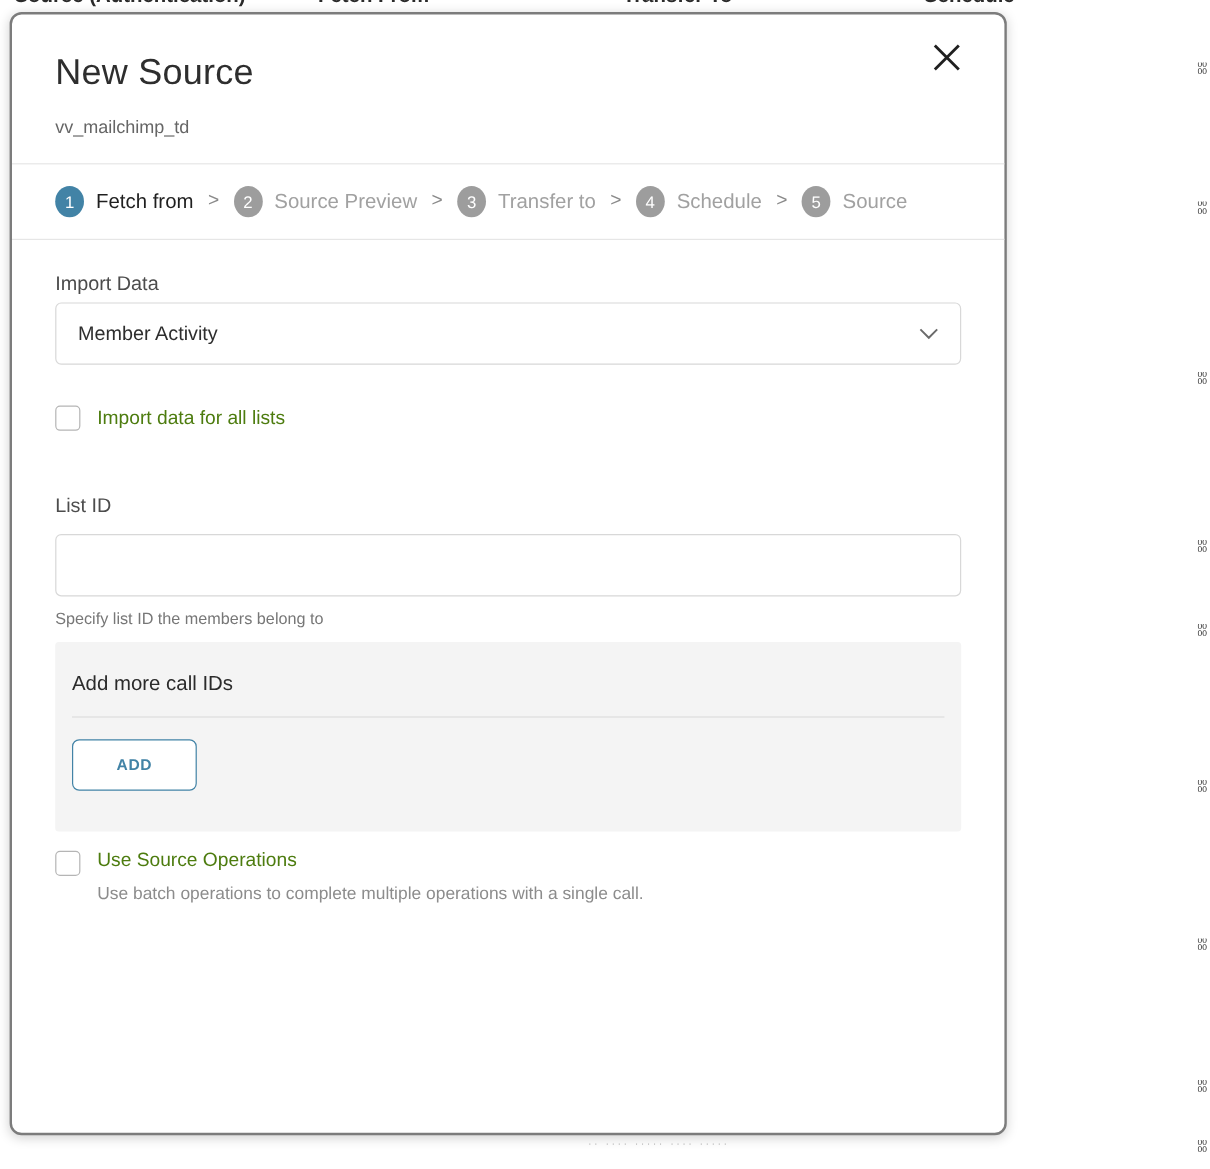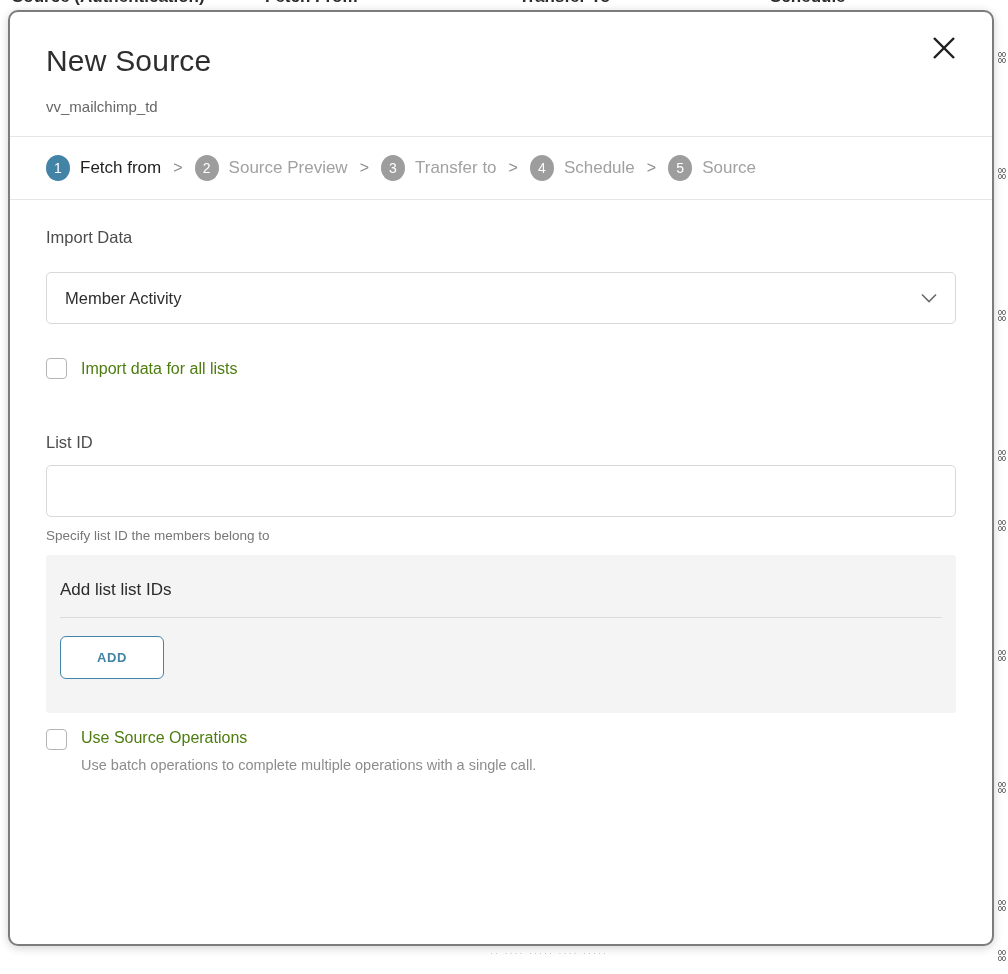--- a/index.html
+++ b/index.html
@@ -29,21 +29,21 @@
     word-break: break-all; overflow: hidden;
   }
   .bg-bottom-frag {
     position: absolute; left: 490px; top: 948px;
     font-size: 9px; color: #c0c0c0; letter-spacing: 2px;
   }
 
   
   .modal {
     position: absolute; left: 8px; top: 10px;
-    width: 986px; height: 936px;
+    width: 831px; height: 936px;
     background: #fff;
     border: 2px solid #7c7c7c;
     border-radius: 10px;
     box-shadow: 0 2px 10px rgba(0,0,0,0.18);
   }
   .modal-header { padding: 32px 36px 0; position: relative; }
   .modal-title { font-size: 30px; font-weight: 400; color: #2e2e2e; letter-spacing: 0.2px; }
   .modal-subtitle { margin-top: 20px; font-size: 15px; color: #666; }
   .close-btn {
     position: absolute; top: 14px; right: 26px;
@@ -70,21 +70,21 @@
   .step.active .step-circle { background: var(--accent, #4283a6); }
   .step-label { font-size: 17px; color: #a1a1a1; white-space: nowrap; }
   .step.active .step-label { color: #1f1f1f; }
   .step-sep { color: #8a8a8a; font-size: 16px; }
 
   
   .modal-body { padding: 28px 36px 0; }
   .field-label { font-size: 16.5px; color: #4c4c4c; }
 
   .select-box {
-    margin-top: 25px; height: 52px;
+    margin-top: 5px; height: 52px;
     border: 1px solid #d8d8d8; border-radius: 5px;
     display: flex; align-items: center; justify-content: space-between;
     padding: 0 18px; cursor: pointer; background: #fff;
   }
   .select-value { font-size: 16.5px; color: #2e2e2e; }
 
   .checkbox-row { display: flex; align-items: center; gap: 14px; margin-top: 34px; cursor: pointer; }
   .checkbox {
     width: 21px; height: 21px; flex: 0 0 auto;
     border: 1.5px solid #b5b5b5; border-radius: 4px; background: #fff;
@@ -206,21 +206,21 @@
       <span class="checkbox-label">Import data for all lists</span>
     </div>
 
     <div class="listid-block">
       <div class="field-label">List ID</div>
       <input class="text-input" type="text" value="" style="">
       <div class="helper-text">Specify list ID the members belong to</div>
     </div>
 
     <div class="add-panel">
-      <div class="add-panel-heading">Add list list IDs</div>
+      <div class="add-panel-heading">Add more call IDs</div>
       <hr class="add-panel-divider">
       <button class="add-btn">ADD</button>
     </div>
 
     <div class="batch-block">
       <div class="checkbox-row batch-row">
         <span class="checkbox"></span>
         <span class="checkbox-label">Use Source Operations</span>
       </div>
       <div class="batch-helper">Use batch operations to complete multiple operations with a single call.</div>

